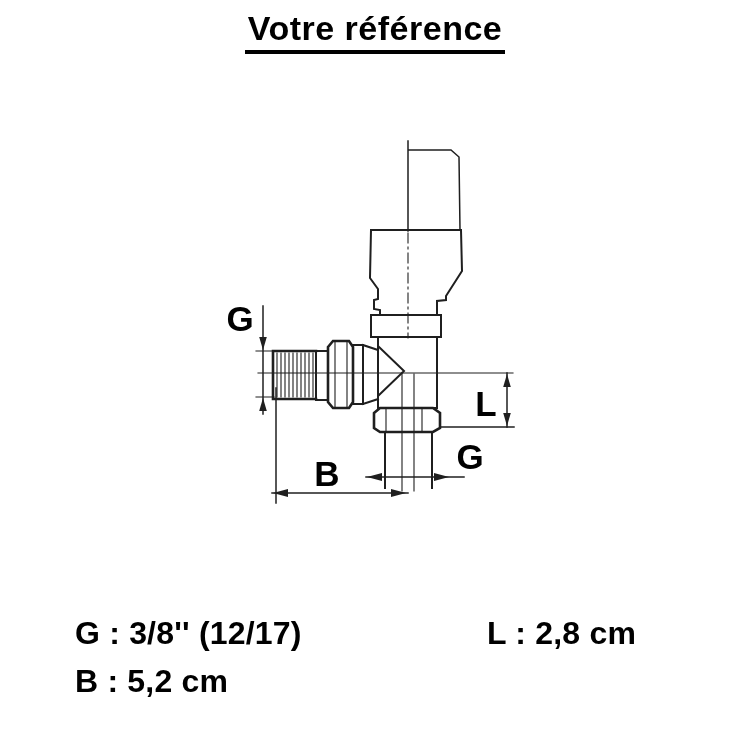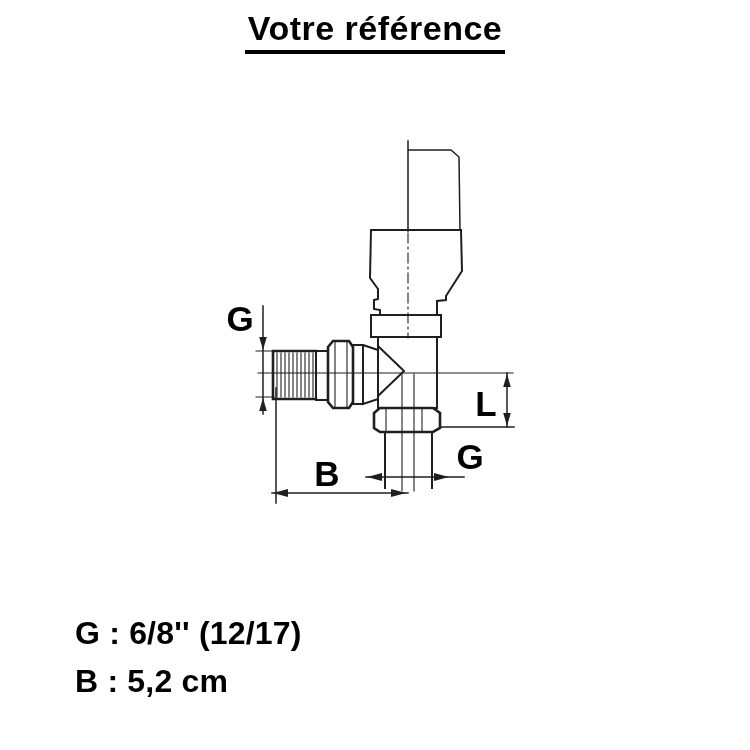--- a/index.html
+++ b/index.html
@@ -118,16 +118,17 @@
 
     <g>
       <path class="ln w15" d="M276,388 L276,503"></path>
       <path class="ln w15" d="M272,493 L408,493"></path>
       <polygon class="ar" points="273,493 288,488.9 288,497.1"></polygon>
       <polygon class="ar" points="406,493 391,488.9 391,497.1"></polygon>
       <text class="dim-label" x="327" y="486">B</text>
     </g>
   </svg>
 
-  <div class="spec" id="spec-g">G : 6/8'' (12/17)</div>
+  <div class="spec" id="spec-g">G : 3/8'' (12/17)</div>
+  <div class="spec" id="spec-l">L : 2,8 cm</div>
   <div class="spec" id="spec-b">B : 5,2 cm</div>
 
 </div>
 
 </body></html>

